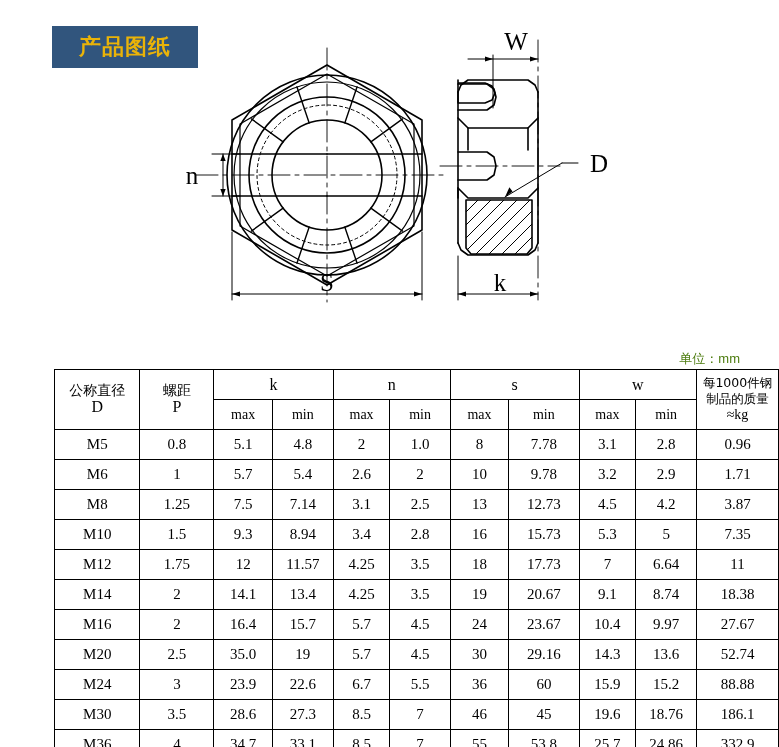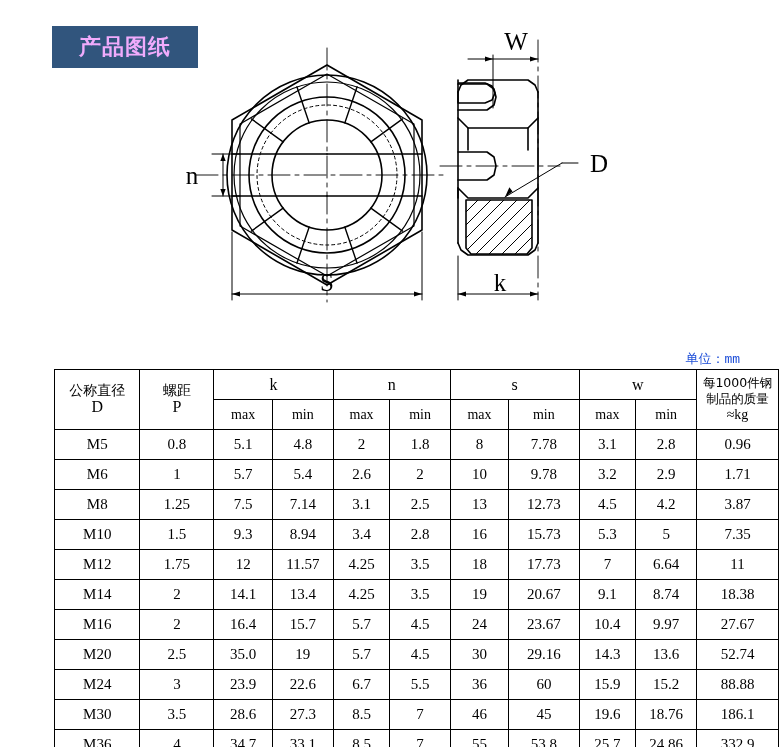--- a/index.html
+++ b/index.html
@@ -4,31 +4,31 @@
 <style>
   html,body{margin:0;padding:0;}
   body{
     width:779px;height:747px;background:#ffffff;
     font-family:"Liberation Serif",serif;
     position:relative;overflow:hidden;
   }
   
   #title-banner{
     position:absolute;left:52px;top:26px;width:146px;height:42px;
-    background:#31557d;color:#f0abfc;
+    background:#31557d;color:#eab308;
     display:flex;align-items:center;justify-content:center;
     font-family:Liberation Mono, monospace;
     font-size:22px;font-weight:bold;letter-spacing:1px;
   }
   
   #drawing{position:absolute;left:0;top:0;width:779px;height:330px;}
   
   #unit-note{
     position:absolute;right:39px;top:350px;
-    font-family:Liberation Mono, monospace;font-size:13px;color:#1d4ed8;
+    font-family:Liberation Sans, sans-serif;font-size:13px;color:#4d7c0f;
     white-space:nowrap;
   }
   
   #spec-table{
     position:absolute;left:54px;top:369px;
     border-collapse:collapse;
     table-layout:fixed;
     background:#fff;
   }
   #spec-table th,#spec-table td{
@@ -237,21 +237,21 @@
       <th class="mm">min</th>
     </tr>
   </thead>
   <tbody id="table-body">
       <tr>
         <td>M5</td>
         <td>0.8</td>
         <td>5.1</td>
         <td>4.8</td>
         <td>2</td>
-        <td>1.8</td>
+        <td>1.0</td>
         <td>8</td>
         <td>7.78</td>
         <td>3.1</td>
         <td>2.8</td>
         <td>0.96</td>
       </tr>
       <tr>
         <td>M6</td>
         <td>1</td>
         <td>5.7</td>

